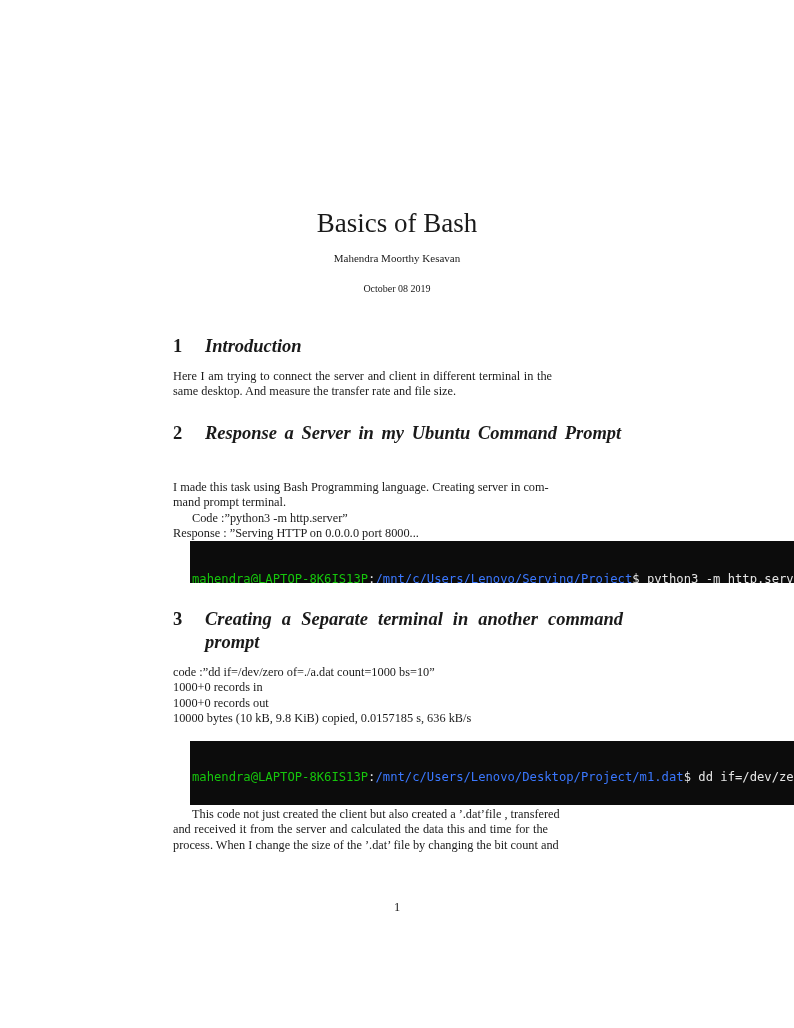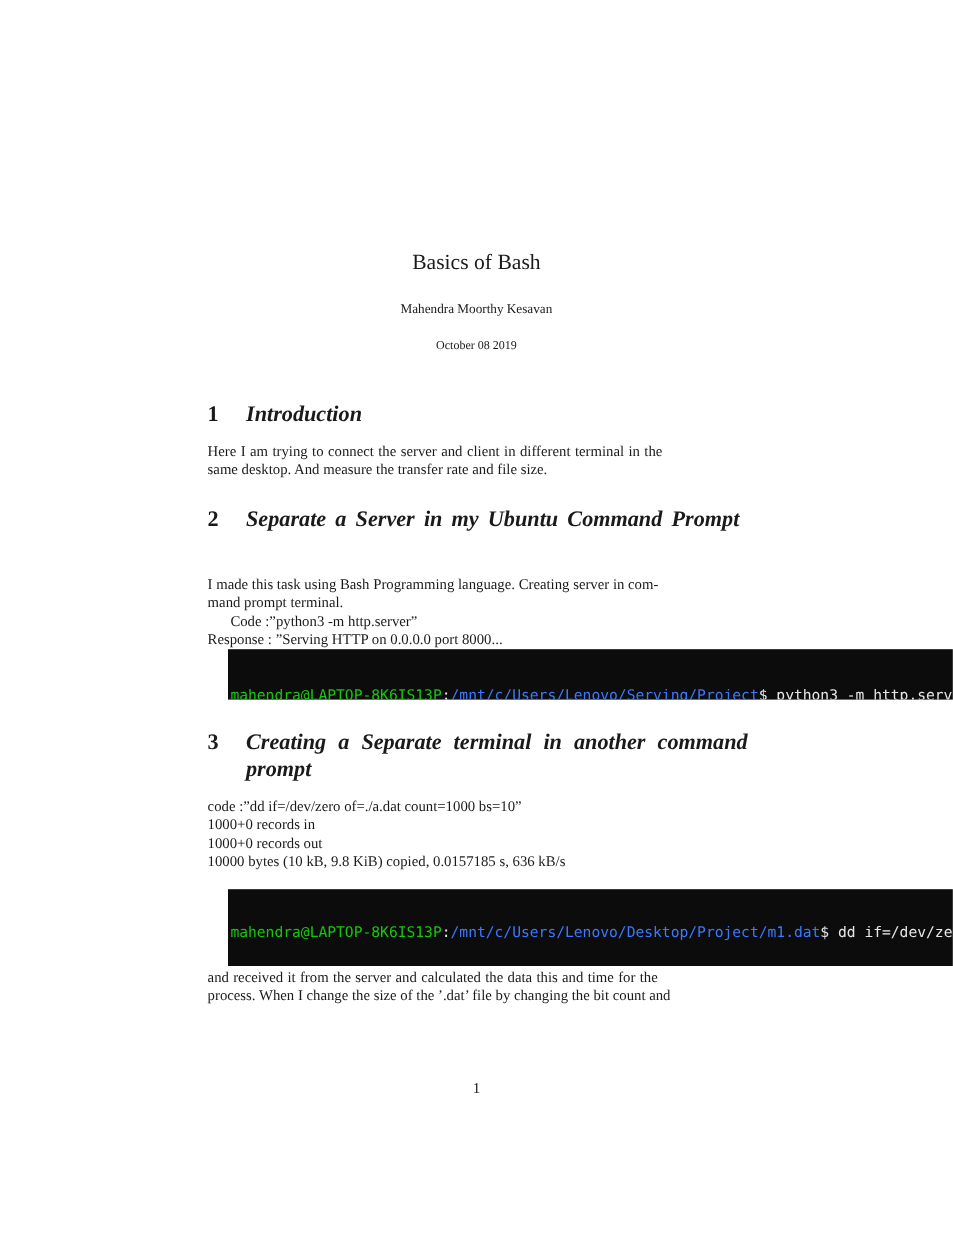--- a/index.html
+++ b/index.html
@@ -10,21 +10,21 @@
     body {
       width: 794px;
       height: 1028px;
       position: relative;
       overflow: hidden;
       font-family: "Liberation Serif", "DejaVu Serif", serif;
       color: #1a1a1a;
     }
     .abs { position: absolute; }
     .center { text-align: center; left: 0; width: 794px; }
-    .title { top: 208px; font-size: 18px; }
+    .title { top: 208px; font-size: 27px; }
     .author { top: 252px; font-size: 11px; }
     .date { top: 283px; font-size: 10px; }
 
     .section-head {
       left: 173px;
       width: 450px;
       font-weight: bold;
       font-size: 18.5px;
       line-height: 23px;
       display: flex;
@@ -72,21 +72,21 @@
   <span class="num">1</span>
   <span class="txt">Introduction</span>
 </div>
 <div class="abs para" style="top:369px;">
   <div class="line" style="word-spacing:0.6px;">Here I am trying to connect the server and client in different terminal in the</div>
   <div class="line">same desktop. And measure the transfer rate and file size.</div>
 </div>
 
 <div class="abs section-head" style="top:422px; word-spacing:3px;">
   <span class="num">2</span>
-  <span class="txt">Separate a Server in my Ubuntu Command Prompt</span>
+  <span class="txt">Response a Server in my Ubuntu Command Prompt</span>
 </div>
 <div class="abs para" style="top:480px;">
   <div class="line">I made this task using Bash Programming language. Creating server in com-</div>
   <div class="line">mand prompt terminal.</div>
   <div class="line indent">Code :”python3 -m http.server”</div>
   <div class="line">Response : ”Serving HTTP on 0.0.0.0 port 8000...</div>
 </div>
 
 <div class="abs terminal" style="top:541px; height:42px; padding-top:1px;">
   <div class="tline"><span class="t-user">mahendra@LAPTOP-8K6IS13P</span><span class="t-text">:</span><span class="t-path">/mnt/c/Users/Lenovo/Serving/Project</span><span class="t-text">$ python3 -m http.server</span></div>
@@ -105,17 +105,18 @@
 </div>
 
 <div class="abs terminal" style="top:741px; height:64px;">
   <div class="tline" style="height:16px; line-height:16px;"><span class="t-user">mahendra@LAPTOP-8K6IS13P</span><span class="t-text">:</span><span class="t-path">/mnt/c/Users/Lenovo/Desktop/Project/m1.dat</span><span class="t-text">$ dd if=/dev/zero</span></div>
   
   
   
 </div>
 
 <div class="abs para" style="top:807px;">
+  <div class="line indent">This code not just created the client but also created a ’.dat’file , transfered</div>
   <div class="line" style="word-spacing:0.5px;">and received it from the server and calculated the data this and time for the</div>
   <div class="line">process. When I change the size of the ’.dat’ file by changing the bit count and</div>
 </div>
 
 <div class="abs center pagenum">1</div>
 
 </body></html>

